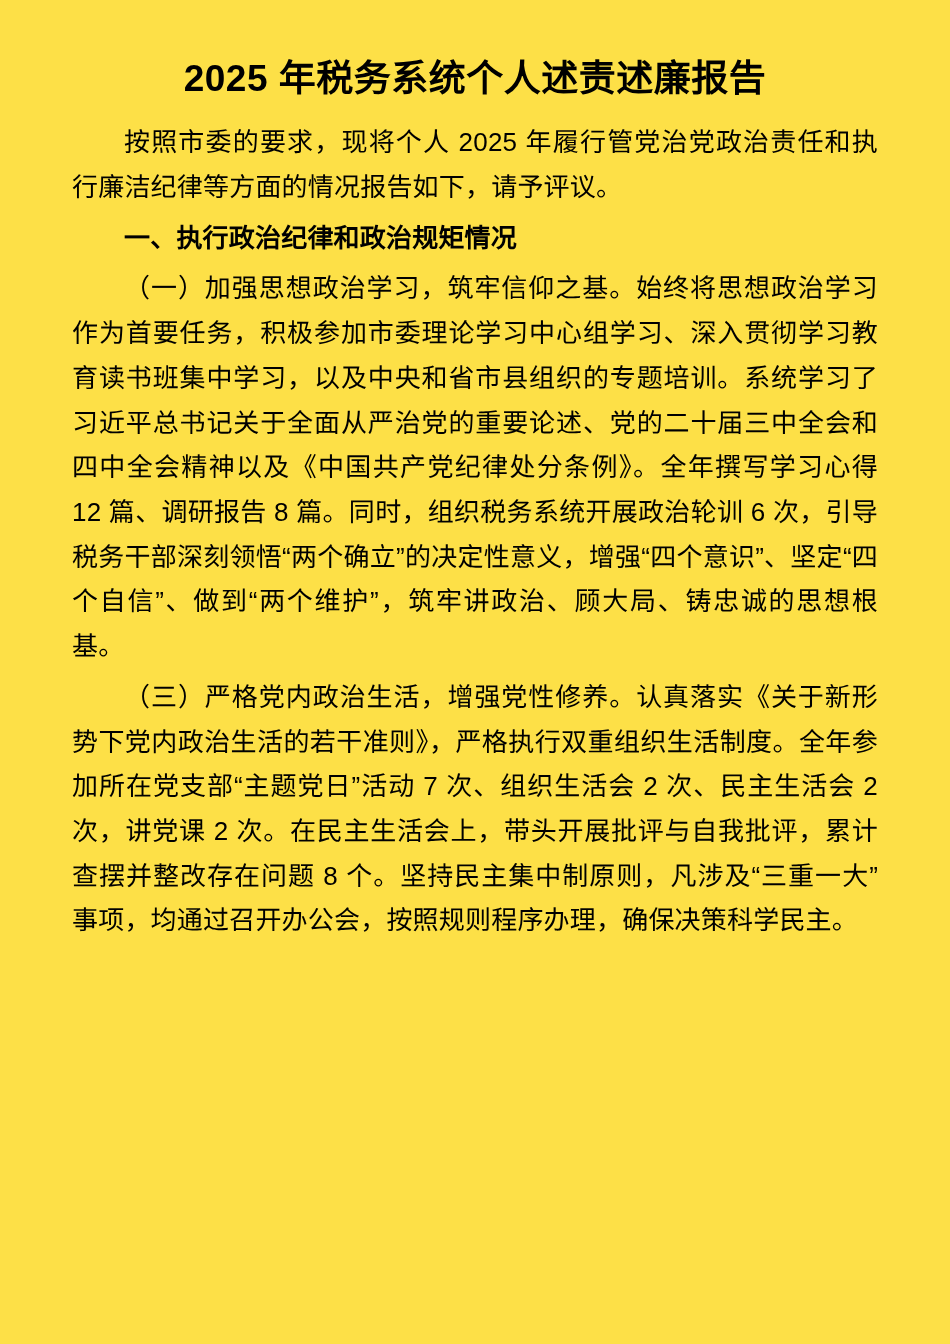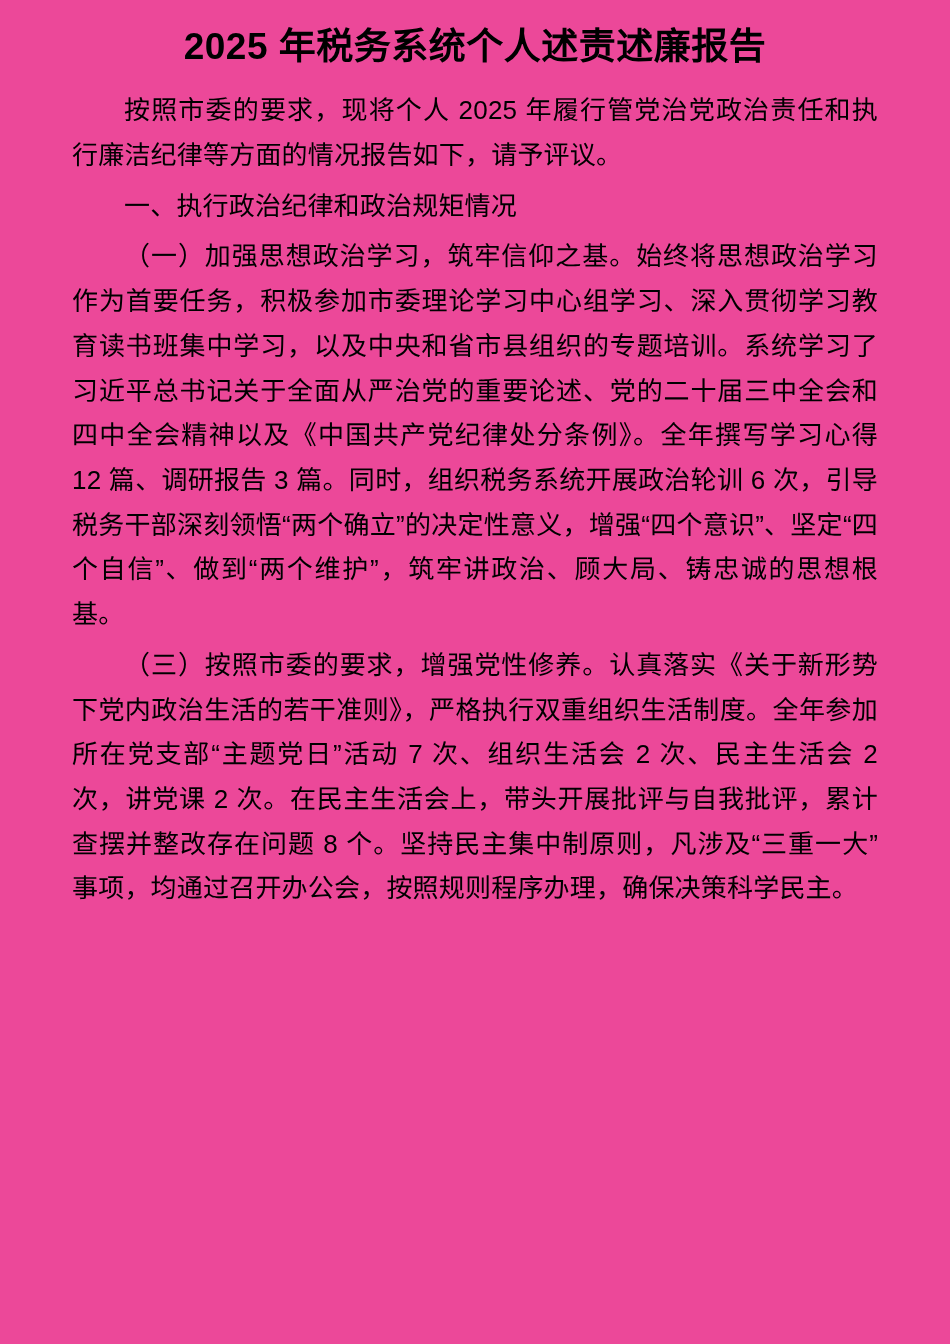--- a/index.html
+++ b/index.html
@@ -10,22 +10,22 @@
   body {
     width: 950px;
     min-height: 1344px;
     font-family: "Liberation Serif", "DejaVu Serif", serif;
     color: #000000;
   }
   .page {
     width: 950px;
     min-height: 1344px;
     box-sizing: border-box;
-    padding: 24px 72px 40px 72px;
-    background: #ec4899;
+    padding: 56px 72px 40px 72px;
+    background: #fde047;
   }
   .doc-title {
     font-family: "Liberation Sans", "DejaVu Sans", sans-serif;
     font-weight: bold;
     font-size: 37px;
     line-height: 1.25;
     text-align: center;
     letter-spacing: 0.5px;
     margin: 0 0 18px 0;
     color: #000;
@@ -36,20 +36,21 @@
     line-height: 1.72;
     text-align: justify;
     text-justify: inter-ideograph;
     margin: 0 0 6px 0;
     text-indent: 2em;
     color: #000;
     letter-spacing: 0.2px;
   }
   .para.heading-1 {
     margin-top: 6px;
+    font-weight: bold;
   }
   .para b,
   .para .lead {
     font-weight: normal;
   }
 </style>
 </head>
 <body>
 
 <div class="page">
@@ -58,21 +59,21 @@
 
   <p class="para">
     <span>按照市委的要求，现将个人 2025 年履行管党治党政治责任和执行廉洁纪律等方面的情况报告如下，请予评议。</span>
   </p>
 
   <p class="para heading-1">
     <span>一、执行政治纪律和政治规矩情况</span>
   </p>
 
   <p class="para">
-    <b class="lead">（一）加强思想政治学习，筑牢信仰之基。</b><span>始终将思想政治学习作为首要任务，积极参加市委理论学习中心组学习、深入贯彻学习教育读书班集中学习，以及中央和省市县组织的专题培训。系统学习了习近平总书记关于全面从严治党的重要论述、党的二十届三中全会和四中全会精神以及《中国共产党纪律处分条例》。全年撰写学习心得 12 篇、调研报告 3 篇。同时，组织税务系统开展政治轮训 6 次，引导税务干部深刻领悟“两个确立”的决定性意义，增强“四个意识”、坚定“四个自信”、做到“两个维护”，筑牢讲政治、顾大局、铸忠诚的思想根基。</span>
+    <b class="lead">（一）加强思想政治学习，筑牢信仰之基。</b><span>始终将思想政治学习作为首要任务，积极参加市委理论学习中心组学习、深入贯彻学习教育读书班集中学习，以及中央和省市县组织的专题培训。系统学习了习近平总书记关于全面从严治党的重要论述、党的二十届三中全会和四中全会精神以及《中国共产党纪律处分条例》。全年撰写学习心得 12 篇、调研报告 8 篇。同时，组织税务系统开展政治轮训 6 次，引导税务干部深刻领悟“两个确立”的决定性意义，增强“四个意识”、坚定“四个自信”、做到“两个维护”，筑牢讲政治、顾大局、铸忠诚的思想根基。</span>
   </p>
 
 
   <p class="para">
-    <b class="lead">（三）按照市委的要求，增强党性修养。</b><span>认真落实《关于新形势下党内政治生活的若干准则》，严格执行双重组织生活制度。全年参加所在党支部“主题党日”活动 7 次、组织生活会 2 次、民主生活会 2 次，讲党课 2 次。在民主生活会上，带头开展批评与自我批评，累计查摆并整改存在问题 8 个。坚持民主集中制原则，凡涉及“三重一大”事项，均通过召开办公会，按照规则程序办理，确保决策科学民主。</span>
+    <b class="lead">（三）严格党内政治生活，增强党性修养。</b><span>认真落实《关于新形势下党内政治生活的若干准则》，严格执行双重组织生活制度。全年参加所在党支部“主题党日”活动 7 次、组织生活会 2 次、民主生活会 2 次，讲党课 2 次。在民主生活会上，带头开展批评与自我批评，累计查摆并整改存在问题 8 个。坚持民主集中制原则，凡涉及“三重一大”事项，均通过召开办公会，按照规则程序办理，确保决策科学民主。</span>
   </p>
 
 </div>
 
 </body></html>

